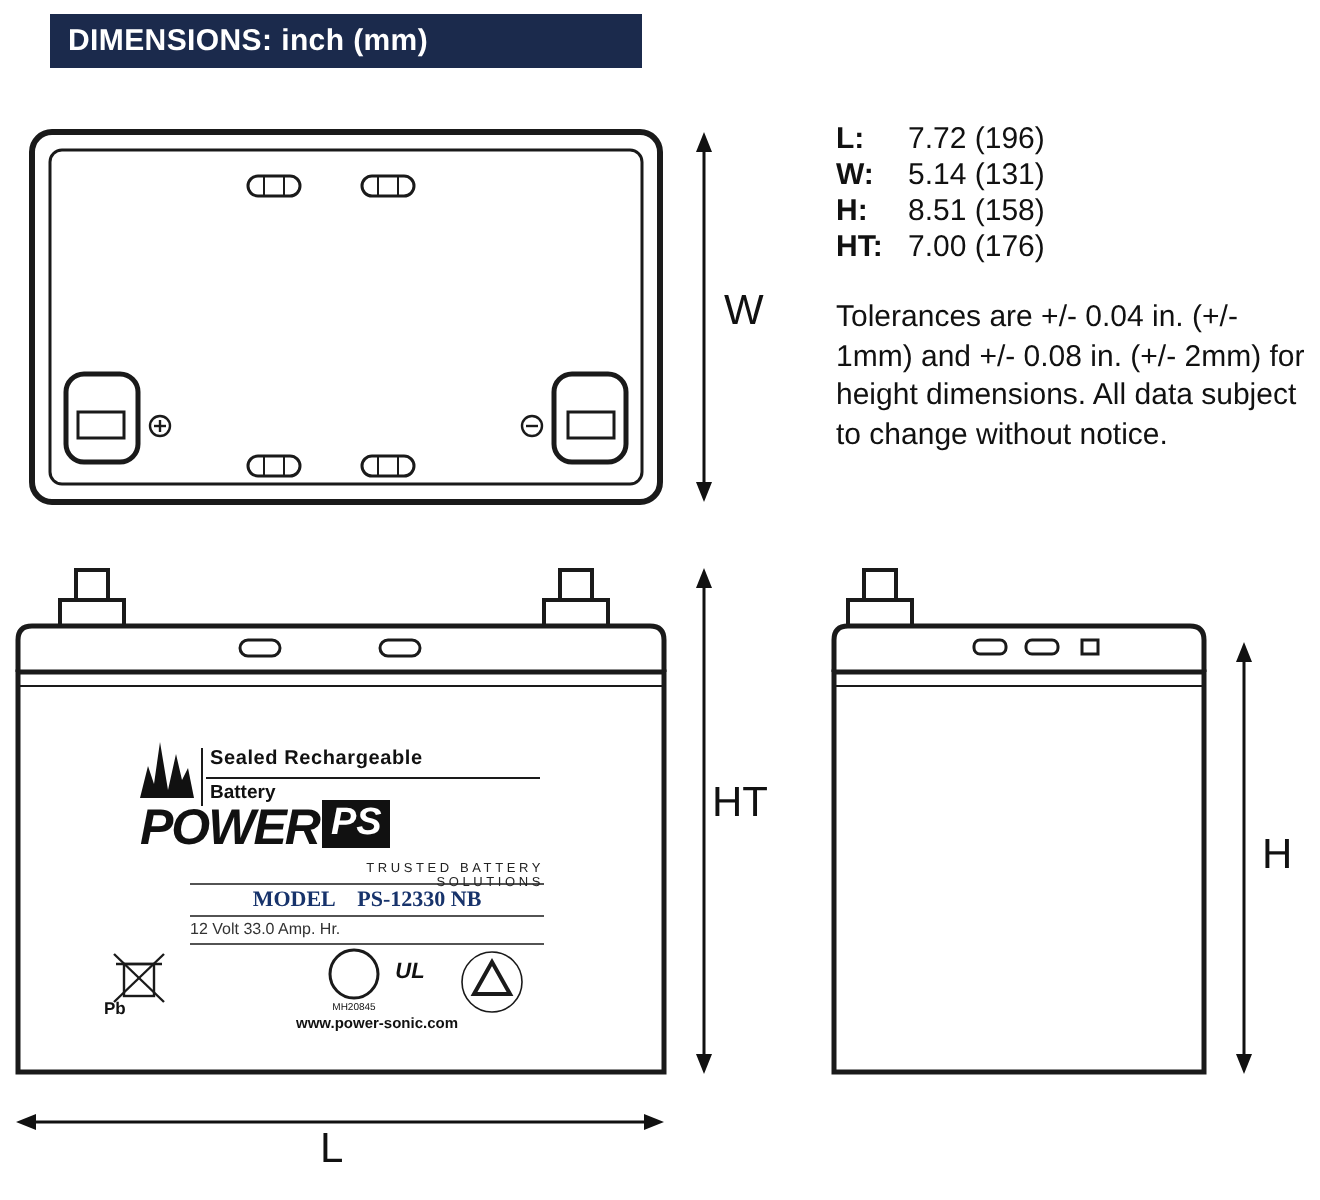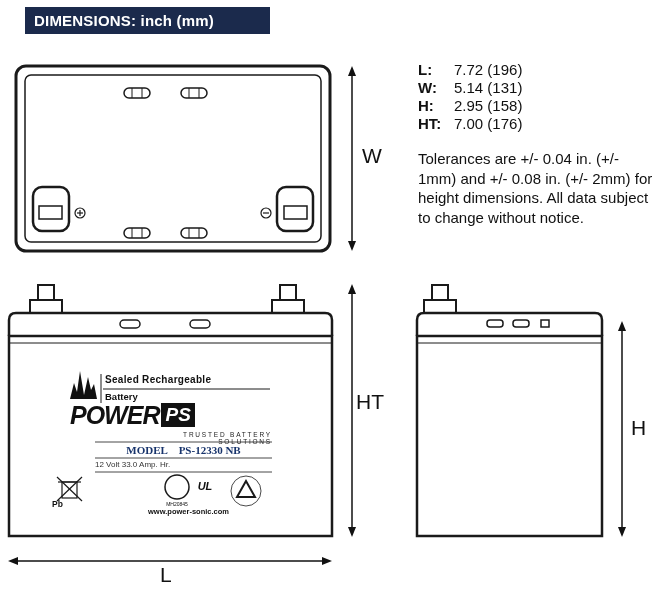--- a/index.html
+++ b/index.html
@@ -1,34 +1,34 @@
 <!DOCTYPE html>
 <html><head>
 <meta charset="utf-8">
 <style>
   html,body{margin:0;padding:0;background:#fff;}
   #canvas{position:relative;width:660px;height:600px;background:#fff;overflow:hidden;
           font-family:"Liberation Sans",sans-serif;color:#111;}
   .abs{position:absolute;}
-  .header-bar{left:25px;top:7px;width:245px;height:27px;background:#1b2a4c;color:#fff;
+  .header-bar{left:25px;top:7px;width:296px;height:27px;background:#1b2a4c;color:#fff;
               font-weight:bold;font-size:15px;line-height:27px;padding-left:9px;
               box-sizing:border-box;letter-spacing:.2px;}
   #art{left:0;top:0;}
   .dim-rows{left:418px;top:61px;font-size:15px;line-height:18px;}
   .dim-row{display:flex;}
   .dim-label{font-weight:bold;width:36px;}
   .tolerance{left:418px;top:149px;width:238px;font-size:15px;line-height:19.5px;}
   .dim-letter{font-size:21px;color:#111;}
   .w-letter{left:362px;top:144px;}
   .ht-letter{left:356px;top:390px;}
   .l-letter{left:160px;top:563px;}
   .h-letter{left:631px;top:416px;}
   .sealed{left:105px;top:374px;font-size:10px;font-weight:bold;letter-spacing:.3px;}
   .battery-word{left:105px;top:391px;font-size:9.5px;font-weight:bold;}
-  .logo-row{left:70px;top:400px;width:210px;height:30px;display:flex;align-items:center;}
+  .logo-row{left:70px;top:400px;width:210px;height:30px;display:flex;align-items:flex-start;}
   .power{font-size:25px;font-weight:900;font-style:italic;letter-spacing:-1px;color:#111;}
   .ps-box{background:#111;color:#fff;font-style:italic;font-weight:900;font-size:19px;
           padding:1px 4px;margin:0 2px;}
   .sonic{font-size:25px;font-weight:900;font-style:italic;color:#fff;
          -webkit-text-stroke:1.3px #111;letter-spacing:-.5px;}
   .tagline{left:127px;top:431px;width:145px;text-align:right;font-size:6.5px;
            letter-spacing:1.8px;color:#222;}
   .model-row{left:95px;top:444px;width:177px;text-align:center;font-size:11px;
              font-weight:bold;color:#17336b;font-family:Liberation Serif, serif;}
   .model-row span{margin:0 4px;}
@@ -163,21 +163,21 @@
     <div class="dim-row">
       <span class="dim-label">L:</span>
       <span class="dim-value">7.72 (196)</span>
     </div>
     <div class="dim-row">
       <span class="dim-label">W:</span>
       <span class="dim-value">5.14 (131)</span>
     </div>
     <div class="dim-row">
       <span class="dim-label">H:</span>
-      <span class="dim-value">2.95 (158)</span>
+      <span class="dim-value">8.51 (158)</span>
     </div>
     <div class="dim-row">
       <span class="dim-label">HT:</span>
       <span class="dim-value">7.00 (176)</span>
     </div>
   </div>
 
   <div class="abs tolerance">Tolerances are +/- 0.04 in. (+/- 1mm) and +/- 0.08 in. (+/- 2mm) for height dimensions. All data subject to change without notice.</div>
 
   <div class="abs dim-letter w-letter">W</div>

